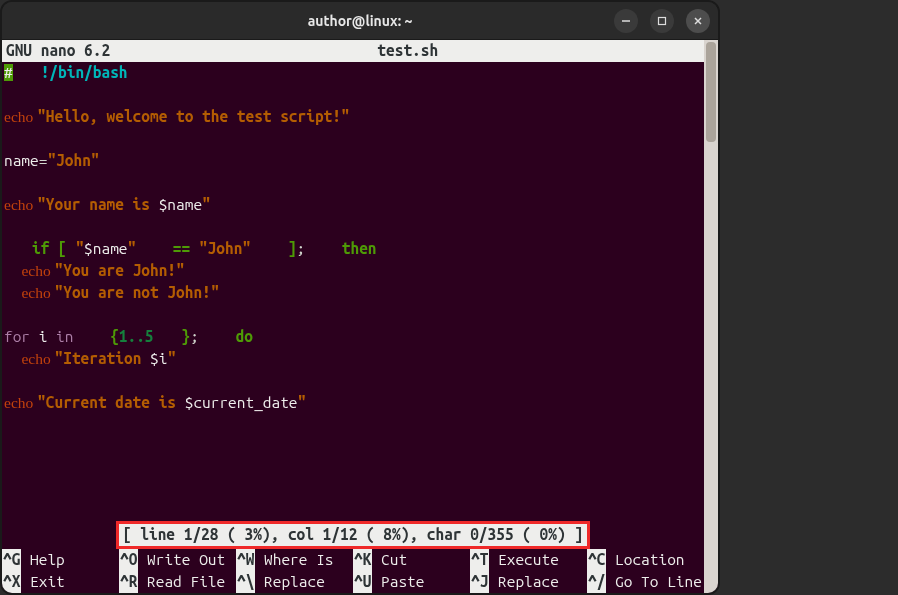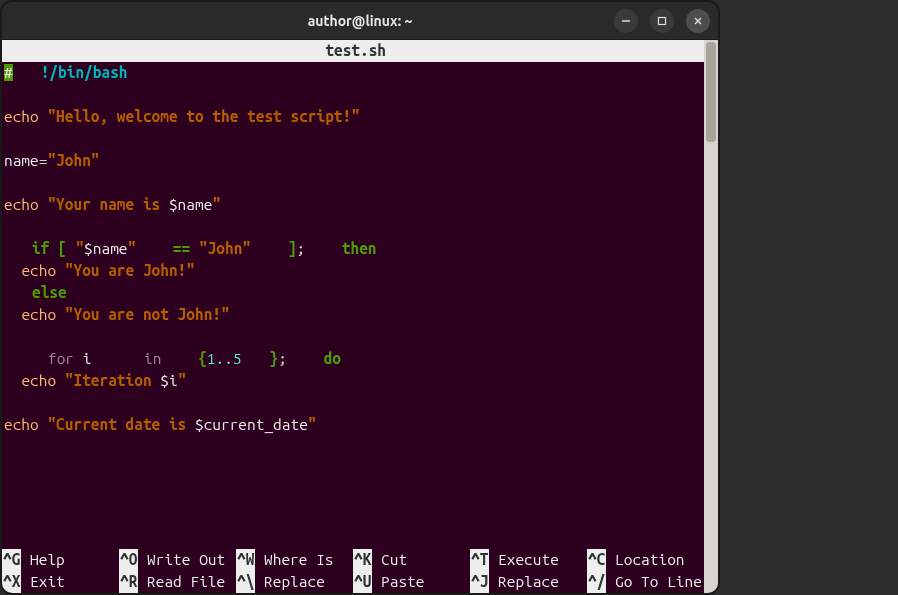--- a/index.html
+++ b/index.html
@@ -73,26 +73,26 @@
     width: 100%;
   }
   .nano-header .spacer { flex: 1; }
   .code-area {
     padding: 0 2px;
     color: #d3d7cf;
   }
   .line { white-space: pre; min-height: 22px; }
   .cursor-block { background: #4e9a06; color: #eeeeec; }
   .c-cyan   { color: #00b5b8; font-weight: bold; padding-left: 28px; }
-  .c-dcyan  { color: #fdba74; }
+  .c-dcyan  { color: #c2410c; font-family: Liberation Serif, serif; }
   .c-str    { color: #b45d02; font-weight: bold; }
   .c-var    { color: #eeeeec; }
   .c-kw     { color: #4e9a06; font-weight: bold; margin-left: 28px; }
-  .c-mag    { color: #ad7fa8; margin-left: 44px; }
-  .c-num    { color: #5eead4; font-weight: normal; }
+  .c-mag    { color: #ad7fa8; }
+  .c-num    { color: #15803d; font-weight: bold; }
   .c-gray   { color: #888a85; }
   .status-row {
     position: absolute;
     bottom: 44px;
     left: 0; right: 14px;
     text-align: center;
   }
   .status-pill {
     display: inline-block;
     background: #eeeeec;
@@ -161,46 +161,49 @@
             <line x1="2" y1="2" x2="8" y2="8" stroke="#ddd" stroke-width="1.5"></line>
             <line x1="8" y1="2" x2="2" y2="8" stroke="#ddd" stroke-width="1.5"></line>
           </svg>
         </div>
     </div>
   </div>
 
   <div class="terminal">
 
     <div class="nano-header">
+      <span>  GNU nano 6.2</span>
       <span class="spacer"></span>
       <span>test.sh</span>
       <span class="spacer"></span>
       <span>&nbsp;</span>
     </div>
 
     <div class="code-area">
       <div class="line"><span class="cursor-block">#</span><span class="c-cyan">!/bin/bash</span></div>
       <div class="line"></div>
       <div class="line"><span class="c-dcyan">echo </span><span class="c-str">"Hello, welcome to the test script!"</span></div>
       <div class="line"></div>
       <div class="line"><span class="c-var">name</span><span>=</span><span class="c-str">"John"</span></div>
       <div class="line"></div>
       <div class="line"><span class="c-dcyan">echo </span><span class="c-str">"Your name is </span><span class="c-var">$name</span><span class="c-str">"</span></div>
       <div class="line"></div>
       <div class="line"><span class="c-kw">if [ </span><span class="c-str">"</span><span class="c-var">$name</span><span class="c-str">"</span><span class="c-kw"> == </span><span class="c-str">"John"</span><span class="c-kw"> ]</span><span>; </span><span class="c-kw">then</span></div>
       <div class="line"><span>  </span><span class="c-dcyan">echo </span><span class="c-str">"You are John!"</span></div>
-      <div class="line"><span class="c-kw">else</span></div>
       <div class="line"><span>  </span><span class="c-dcyan">echo </span><span class="c-str">"You are not John!"</span></div>
       <div class="line"></div>
       <div class="line"><span class="c-mag">for</span><span class="c-var"> i </span><span class="c-mag">in </span><span class="c-kw">{</span><span class="c-num">1..5</span><span class="c-kw">}</span><span>; </span><span class="c-kw">do</span></div>
       <div class="line"><span>  </span><span class="c-dcyan">echo </span><span class="c-str">"Iteration </span><span class="c-var">$i</span><span class="c-str">"</span></div>
       <div class="line"></div>
       <div class="line"><span class="c-dcyan">echo </span><span class="c-str">"Current date is </span><span class="c-var">$current_date</span><span class="c-str">"</span></div>
     </div>
 
+    <div class="status-row">
+      <span class="status-pill">[ line  1/28 ( 3%), col  1/12 (  8%), char   0/355 ( 0%) ]</span>
+    </div>
 
     <div class="shortcut-rows">
       <div class="shortcut-row">
         <div class="sc"><span class="key">^G</span><span> Help</span></div>
         <div class="sc"><span class="key">^O</span><span> Write Out</span></div>
         <div class="sc"><span class="key">^W</span><span> Where Is</span></div>
         <div class="sc"><span class="key">^K</span><span> Cut</span></div>
         <div class="sc"><span class="key">^T</span><span> Execute</span></div>
         <div class="sc"><span class="key">^C</span><span> Location</span></div>
       </div>

